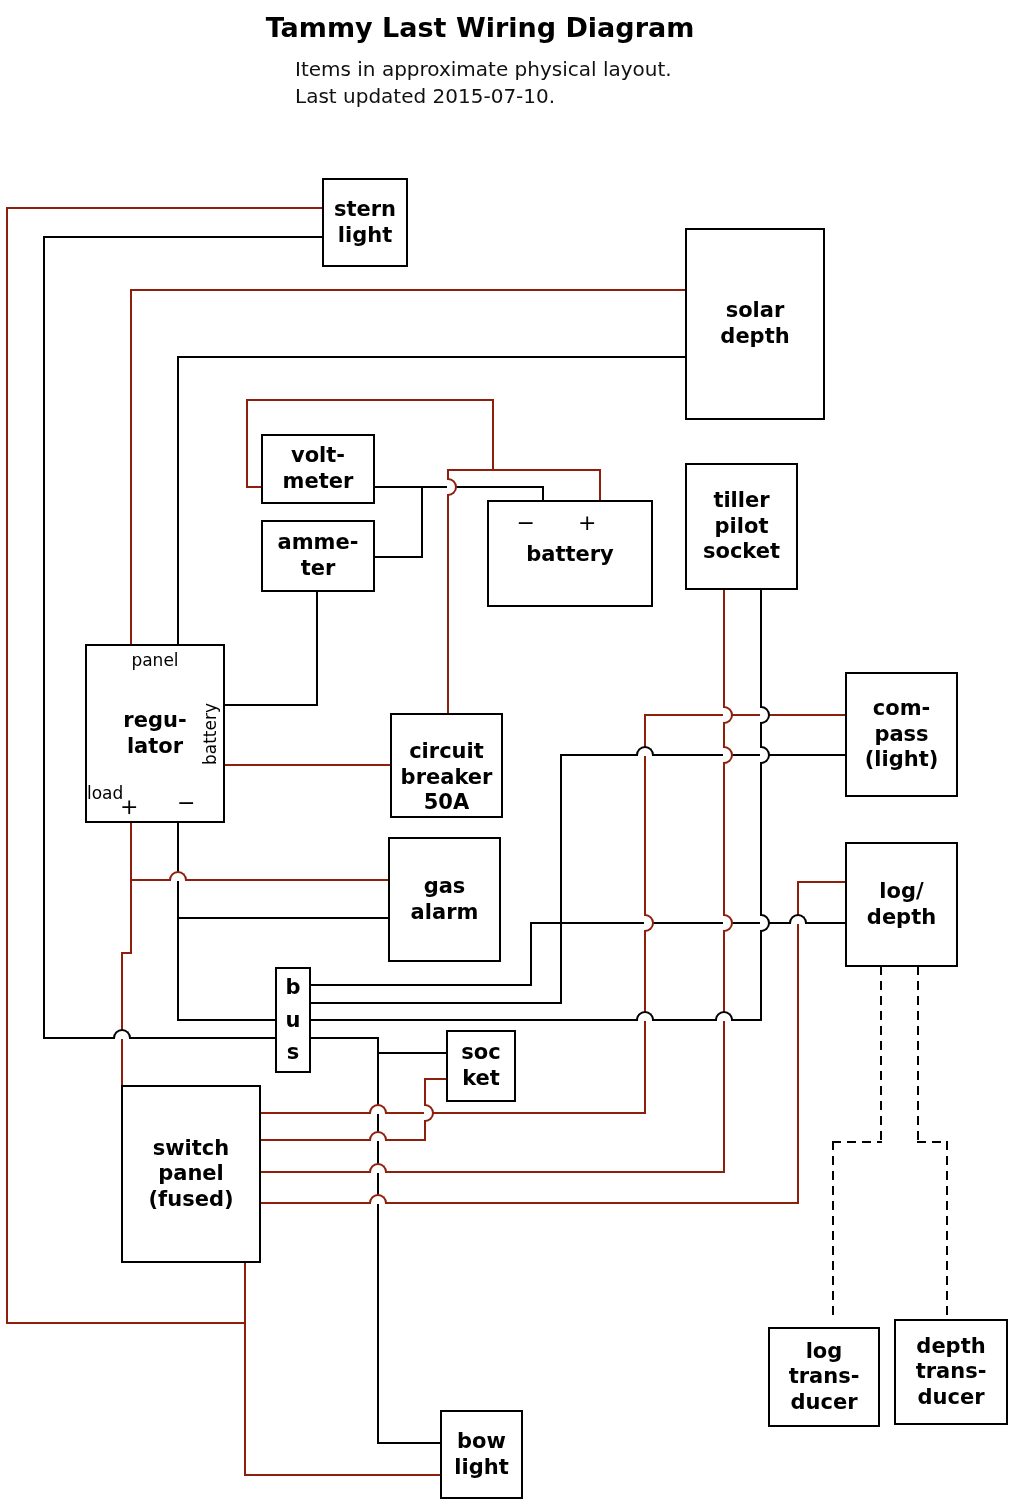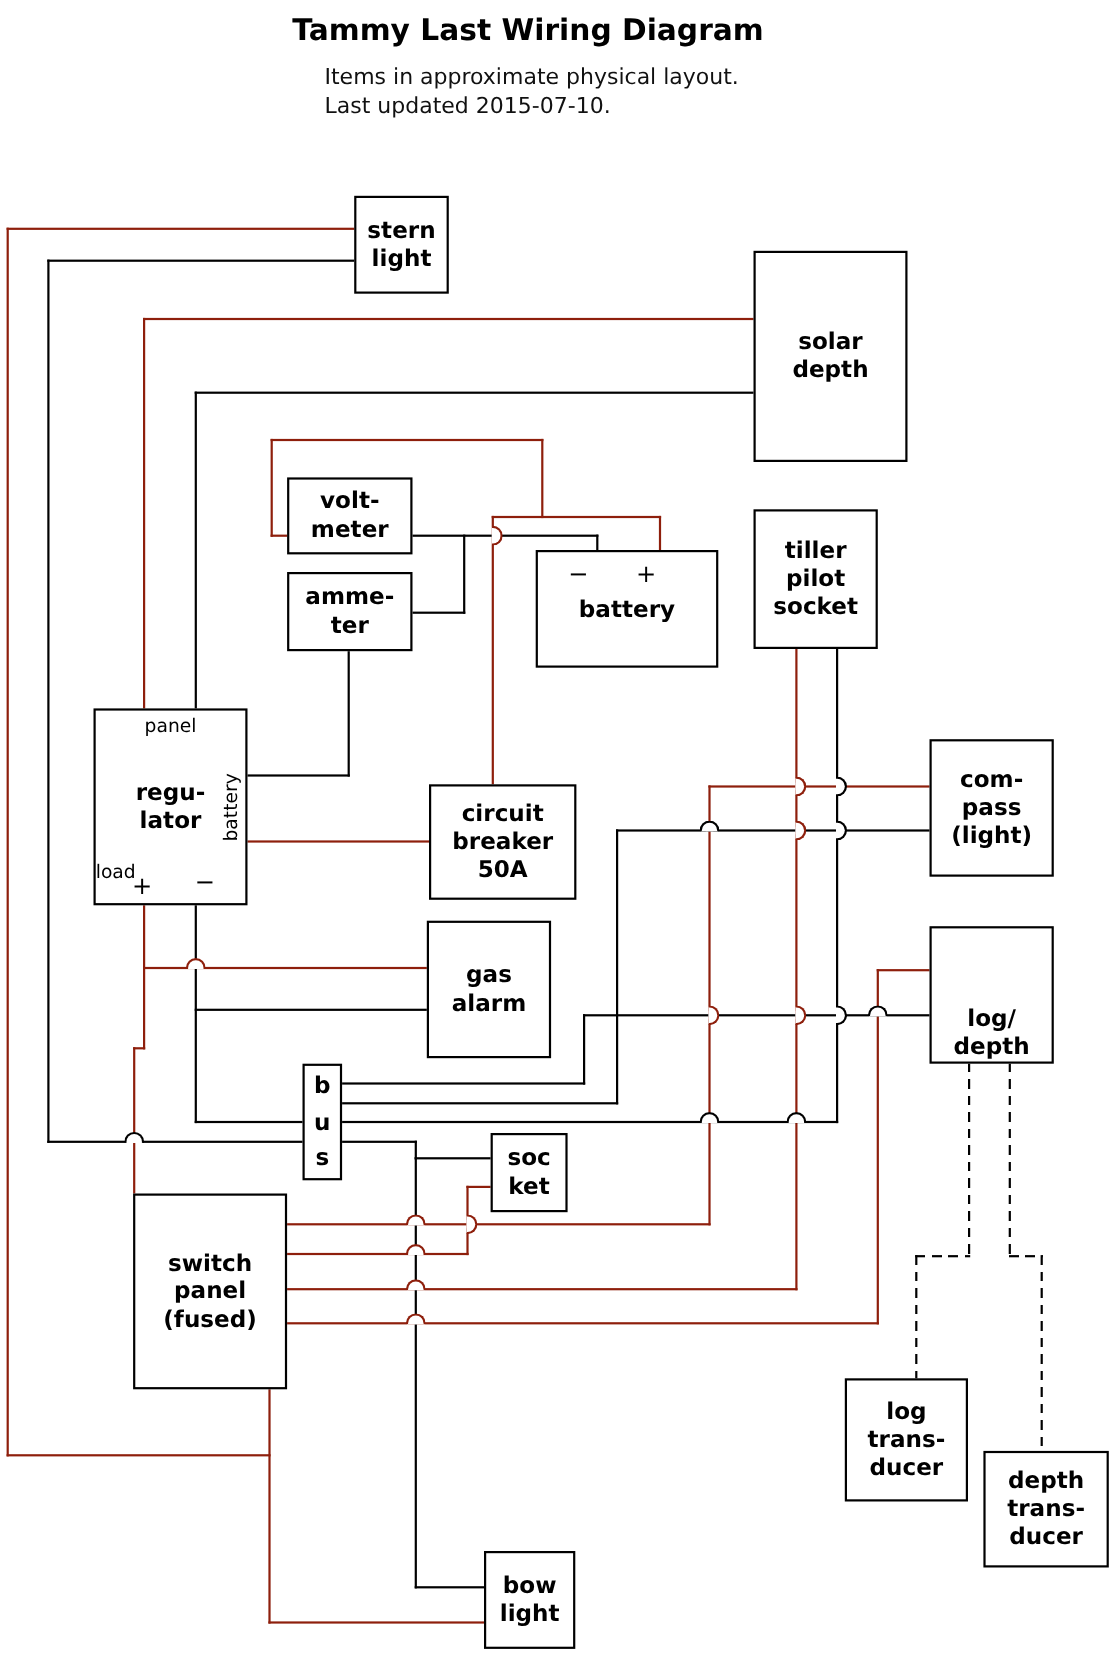--- a/index.html
+++ b/index.html
@@ -167,35 +167,35 @@
     </div>
     <div class="box" style="left: 85px; top: 644px; width: 140px; height: 179px;">
       <div class="box-label">regu-
 lator</div>
       <div class="sub-label" style="top: 4px; left: 0px; width: 100%; text-align: center;">panel</div>
       <div class="sub-label rot" style="right: 3px; top: 50%;">battery</div>
       <div class="sub-label" style="bottom: 18px; left: 0px; width: 100%; text-align: left;">load</div>
       <div class="term" style="left: 33px; bottom: 2px;">+</div>
       <div class="term" style="left: 90px; bottom: 6px;">−</div>
     </div>
-    <div class="box" style="left: 390px; top: 713px; width: 134px; height: 105px;">
+    <div class="box" style="left: 390px; top: 713px; width: 113px; height: 105px; align-items: flex-end;">
       <div class="box-label">circuit
 breaker
 50A</div>
     </div>
     <div class="box" style="left: 388px; top: 837px; width: 113px; height: 125px;">
       <div class="box-label">gas
 alarm</div>
     </div>
     <div class="box" style="left: 845px; top: 672px; width: 113px; height: 125px;">
       <div class="box-label">com-
 pass
 (light)</div>
     </div>
-    <div class="box" style="left: 845px; top: 842px; width: 113px; height: 125px; align-items: flex-end;">
+    <div class="box" style="left: 845px; top: 842px; width: 113px; height: 125px;">
       <div class="box-label">log/
 depth</div>
     </div>
     <div class="box" style="left: 275px; top: 967px; width: 36px; height: 106px;">
       <div class="box-label bus-label">b
 u
 s</div>
     </div>
     <div class="box" style="left: 446px; top: 1030px; width: 70px; height: 72px;">
       <div class="box-label">soc
@@ -203,21 +203,21 @@
     </div>
     <div class="box" style="left: 75px; top: 1085px; width: 140px; height: 178px; margin-left: 46px;">
       <div class="box-label">switch
 panel
 (fused)</div>
     </div>
     <div class="box" style="left: 440px; top: 1410px; width: 83px; height: 89px;">
       <div class="box-label">bow
 light</div>
     </div>
-    <div class="box" style="left: 768px; top: 1253px; width: 112px; height: 112px;">
+    <div class="box" style="left: 768px; top: 1327px; width: 112px; height: 100px;">
       <div class="box-label">log
 trans-
 ducer</div>
     </div>
     <div class="box" style="left: 894px; top: 1319px; width: 114px; height: 106px;">
       <div class="box-label">depth
 trans-
 ducer</div>
     </div>
   </div>

